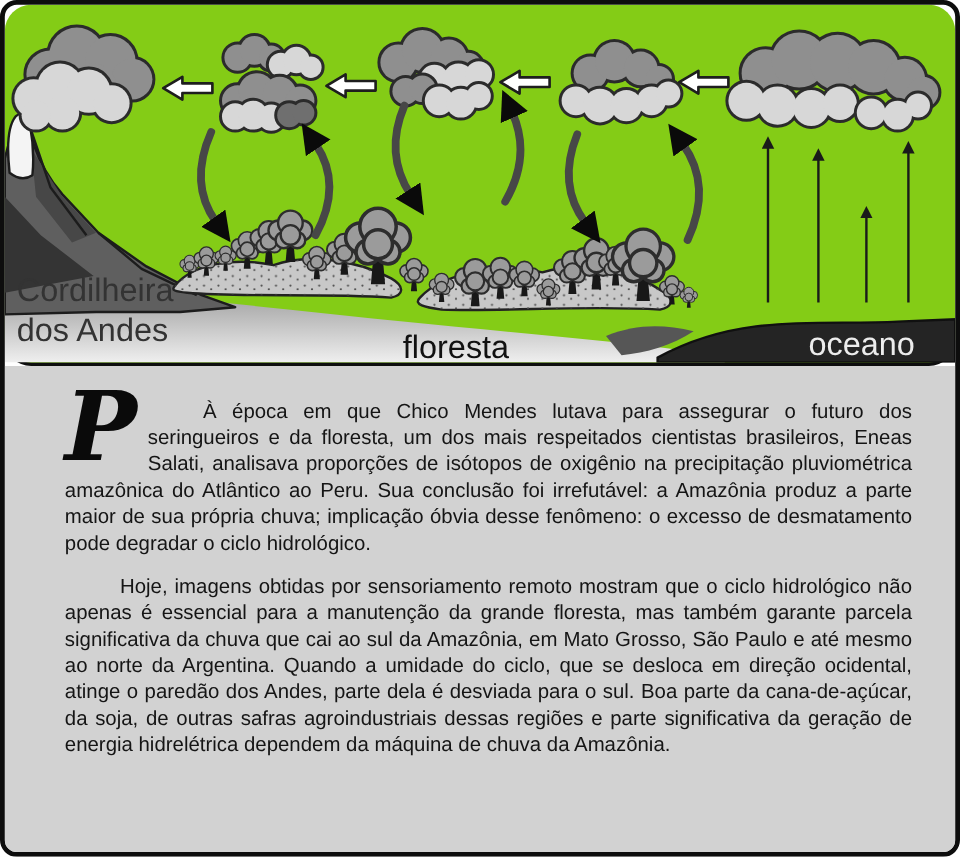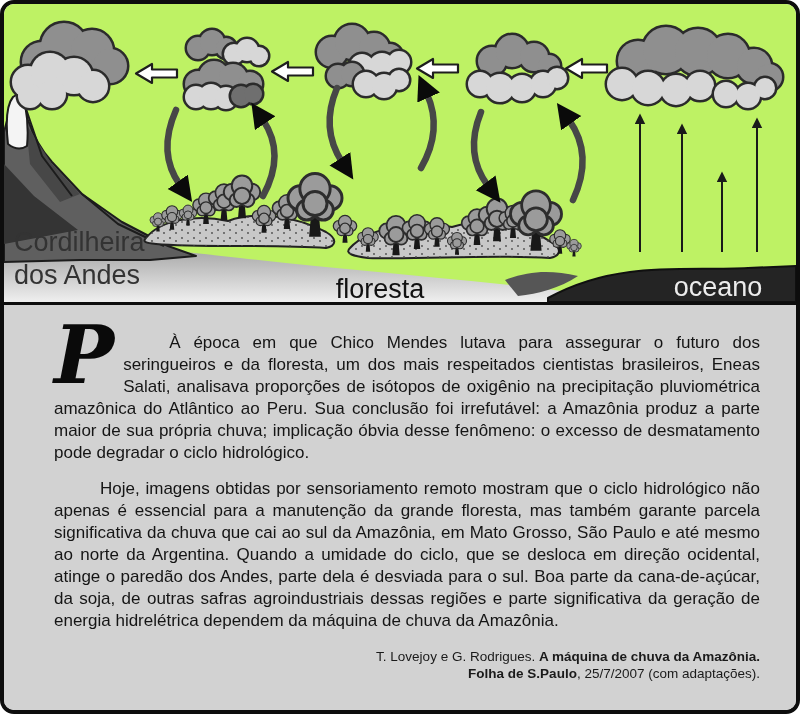--- a/index.html
+++ b/index.html
@@ -1,21 +1,21 @@
 <!DOCTYPE html>
 <html><head>
 <meta charset="utf-8">
 <style>
   html,body{margin:0;padding:0;background:#fff;}
   .page{
     width:800px;height:714px;box-sizing:border-box;
     border:4px solid #0d0d0d;border-radius:14px;overflow:hidden;
     background:#fff;font-family:"Liberation Sans",sans-serif;
   }
-  .diagram{height:298px;border-bottom:3px solid #0d0d0d;background:#bef264;}
+  .diagram{height:298px;border-bottom:3px solid #0d0d0d;background:#84cc16;border-radius:22px;}
   .diagram svg{display:block;}
   .article{
     background:#d2d2d2;height:calc(714px - 8px - 301px);
     box-sizing:border-box;padding:13px 36px 6px 50px;color:#151515;
   }
   .article p{font-size:17px;line-height:22px;text-align:justify;margin:0;color:#151515;}
   .article p.ind{text-indent:46px;margin-top:14px;}
   .dropcap{
     float:left;font-family:"DejaVu Serif",serif;font-style:italic;font-weight:bold;
     font-size:80px;line-height:58px;padding:8px 9px 0 0;color:#0a0a0a;
@@ -269,19 +269,15 @@
       <text x="14" y="280" font-size="27" fill="#333">dos Andes</text>
       <text x="380" y="294" font-size="27" fill="#111" text-anchor="middle">floresta</text>
       <text x="718" y="292" font-size="27" fill="#ececec" text-anchor="middle">oceano</text>
     </svg>
   </div>
 
   <div class="article">
     <p><span class="dropcap">P</span></p>
     <p class="ind">À época em que Chico Mendes lutava para assegurar o futuro dos seringueiros e da floresta, um dos mais respeitados cientistas brasileiros, Eneas Salati, analisava proporções de isótopos de oxigênio na precipitação pluviométrica amazônica do Atlântico ao Peru. Sua conclusão foi irrefutável: a Amazônia produz a parte maior de sua própria chuva; implicação óbvia desse fenômeno: o excesso de desmatamento pode degradar o ciclo hidrológico.</p>
     <p class="ind">Hoje, imagens obtidas por sensoriamento remoto mostram que o ciclo hidrológico não apenas é essencial para a manutenção da grande floresta, mas também garante parcela significativa da chuva que cai ao sul da Amazônia, em Mato Grosso, São Paulo e até mesmo ao norte da Argentina. Quando a umidade do ciclo, que se desloca em direção ocidental, atinge o paredão dos Andes, parte dela é desviada para o sul. Boa parte da cana-de-açúcar, da soja, de outras safras agroindustriais dessas regiões e parte significativa da geração de energia hidrelétrica dependem da máquina de chuva da Amazônia.</p>
-    <div class="cite">
-      <div><span>T. Lovejoy e G. Rodrigues. </span><b>A máquina de chuva da Amazônia.</b></div>
-      <div><b>Folha de S.Paulo</b><span>, 25/7/2007 (com adaptações).</span></div>
-    </div>
   </div>
 
 </div>
 
 </body></html>

